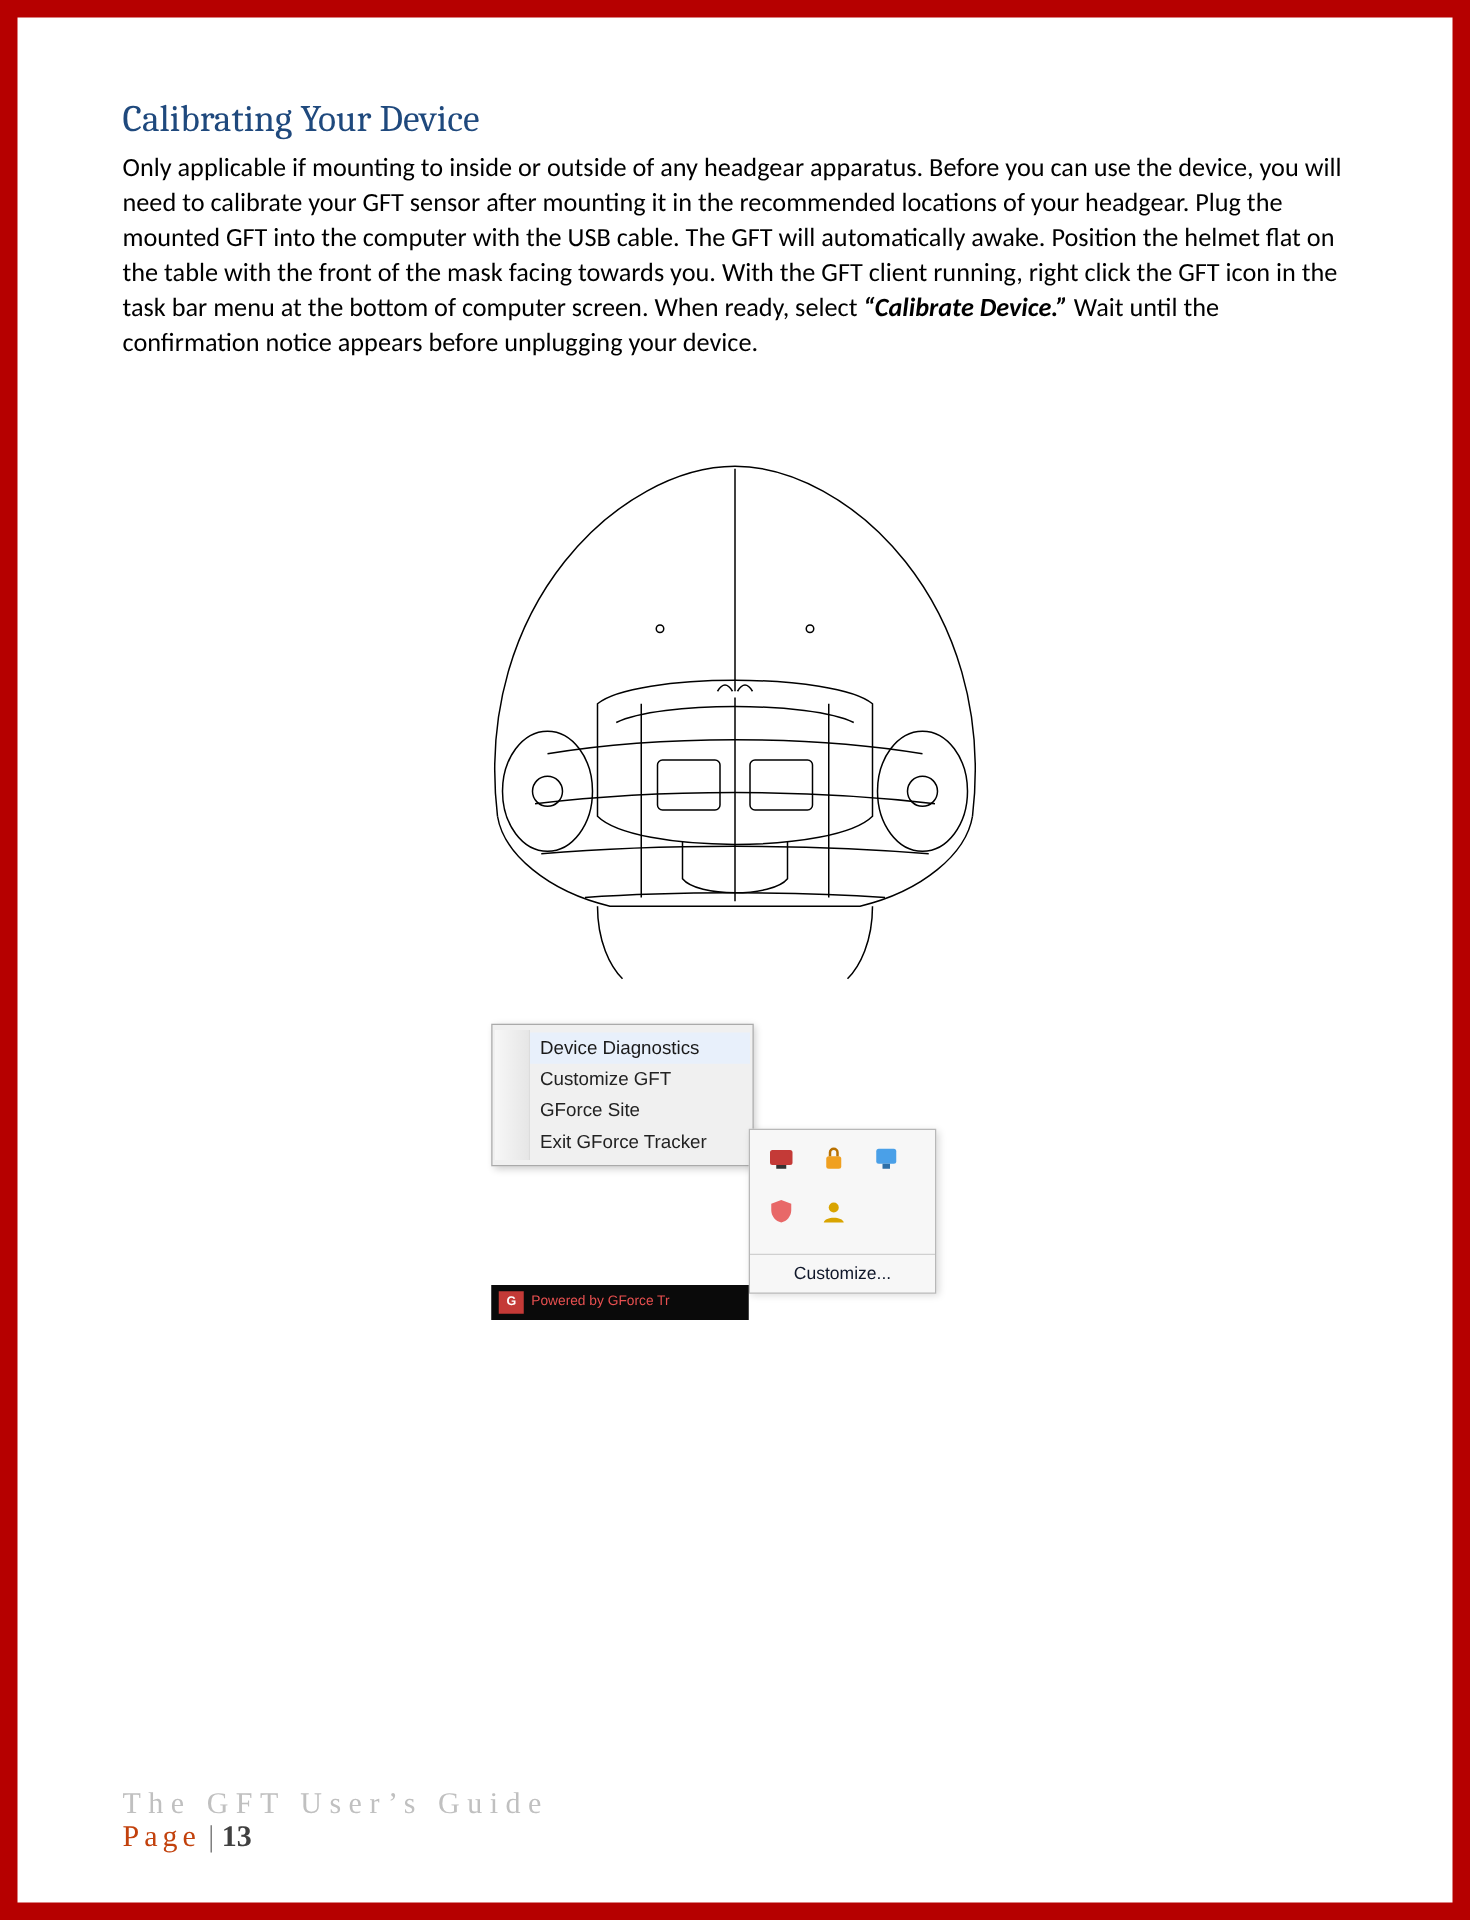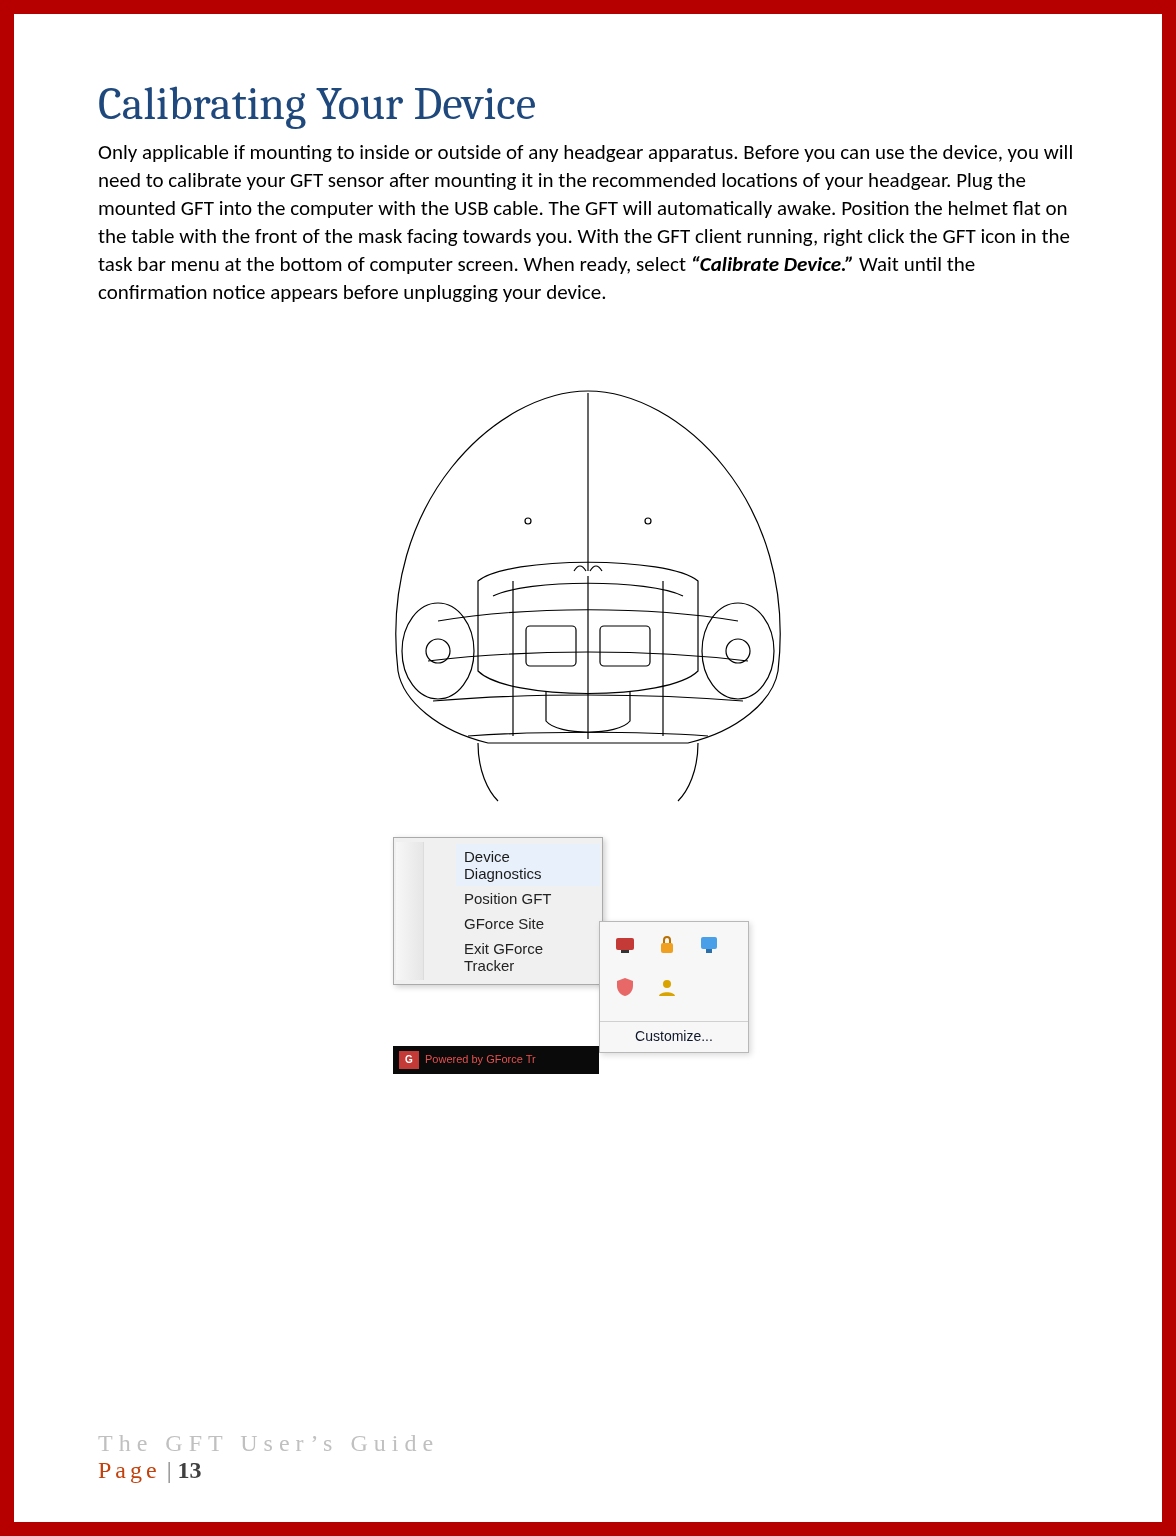--- a/index.html
+++ b/index.html
@@ -7,21 +7,21 @@
   .page {
     width: 1176px; height: 1536px;
     border: 14px solid #b60000;
     padding: 64px 84px 30px 84px;
     position: relative;
     display: flex; flex-direction: column;
   }
   h1.section {
     font-family: Cambria, Georgia, serif;
     color: #1f497d;
-    font-size: 46px;
+    font-size: 30px;
     font-weight: 400;
     margin-bottom: 8px;
   }
   p.body {
     font-size: 21px;
     line-height: 1.33;
     color: #000;
     margin-bottom: 18px;
   }
   p.body .bolditalic { font-weight: 700; font-style: italic; }
@@ -42,21 +42,21 @@
     background: #fff;
   }
   .context-menu {
     position: absolute; left: 0; top: 0;
     width: 210px;
     background: #f0f0f0;
     border: 1px solid #aaa;
     box-shadow: 2px 2px 6px rgba(0,0,0,.2);
     padding: 4px 2px;
   }
-  .context-menu .guttered { display:flex;gap:32px; }
+  .context-menu .guttered { display:flex; }
   .context-menu .gutter {
     width: 28px; background: linear-gradient(to right,#f7f7f7,#e6e6e6);
     border-right: 1px solid #dcdcdc;
   }
   .context-menu ul { list-style:none; flex:1; padding: 2px 0; }
   .context-menu li {
     font-size: 15px; padding: 4px 10px 4px 8px; color:#222;
     font-family: "Segoe UI", Tahoma, sans-serif;
   }
   .context-menu li.highlight { background:#e8f0fb; color:#1a1a1a; }
@@ -164,21 +164,21 @@
       </svg>
     </div>
 
     <div class="tray-shot">
 
       <div class="context-menu">
         <div class="guttered">
           <div class="gutter"></div>
           <ul>
             <li class="highlight">Device Diagnostics</li>
-            <li>Position GFT</li>
+            <li>Customize GFT</li>
             <li>GForce Site</li>
             <li>Exit GForce Tracker</li>
           </ul>
         </div>
       </div>
 
       <div class="tray-popup">
         <div class="icons">
           <span class="ic">
             <svg viewBox="0 0 22 22">

